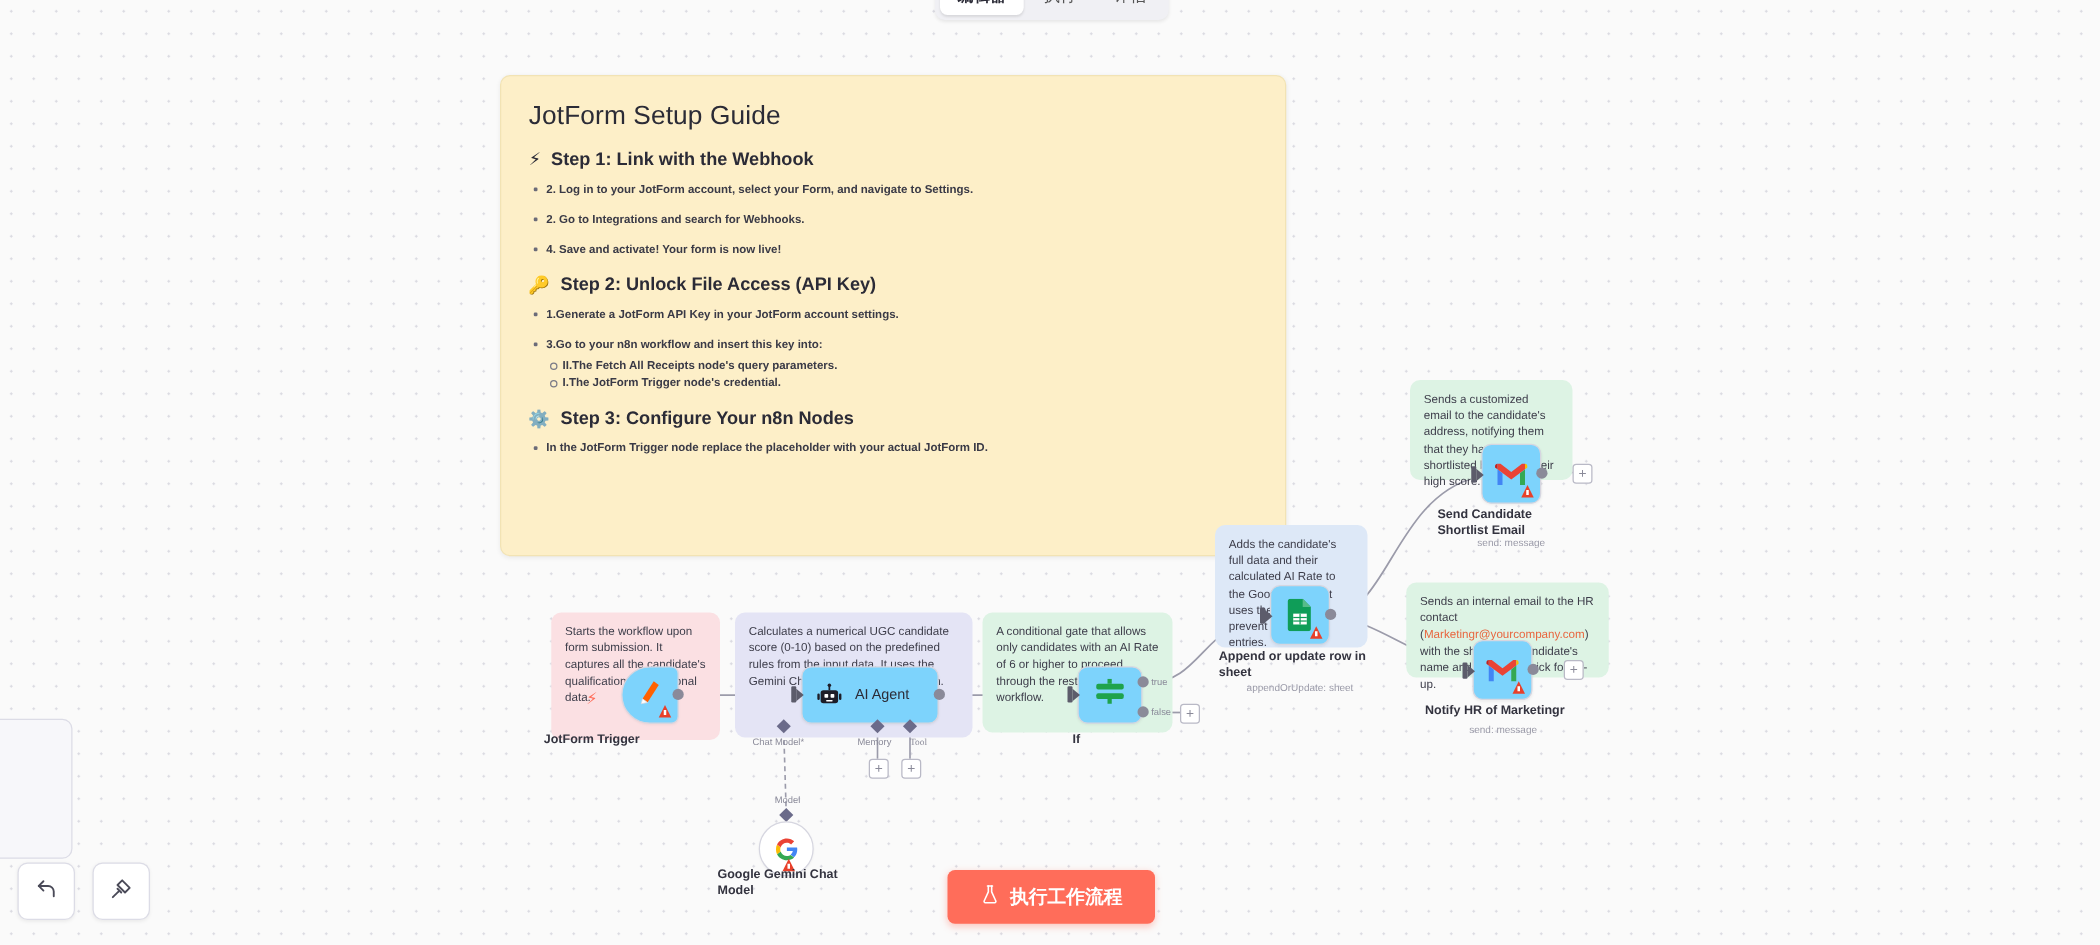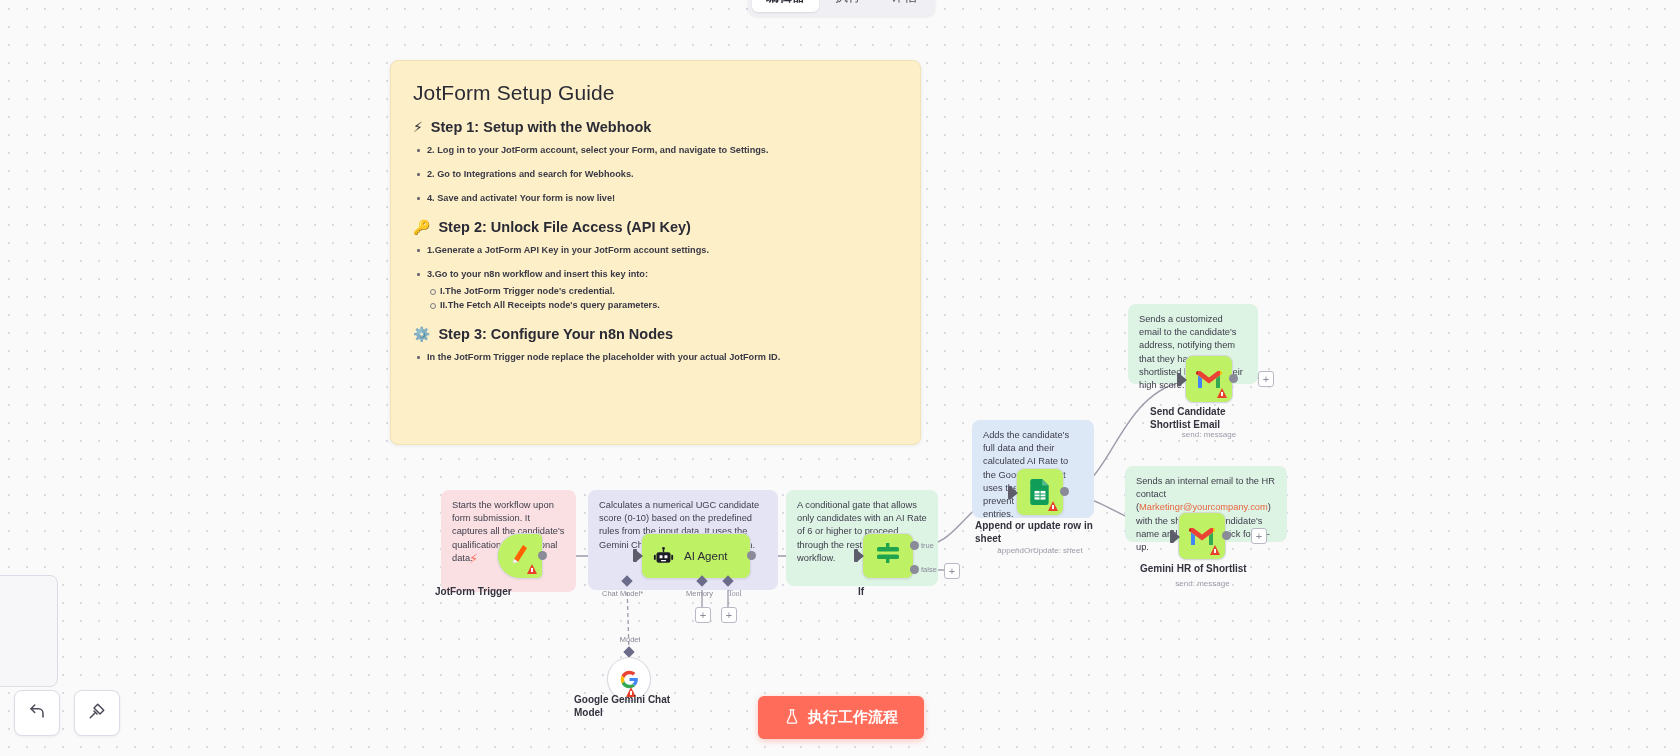--- a/index.html
+++ b/index.html
@@ -21,21 +21,21 @@
     box-shadow:0 1px 3px rgba(0,0,0,.08);
   }
   #top-tabs .tab{
     font-size:13px;padding:6px 14px;border-radius:6px;color:#555;white-space:nowrap;
   }
   #top-tabs .tab.active{background:#ffffff;color:#2c2c38;font-weight:600;
     box-shadow:0 1px 2px rgba(0,0,0,.10);}
 
   
   #guide-card{
-    position:absolute;left:390px;top:60px;width:531px;height:385px;
+    position:absolute;left:400px;top:60px;width:629px;height:385px;
     background:#fdefc8;border:1px solid #f2e3b4;border-radius:8px;
     box-shadow:0 1px 4px rgba(0,0,0,.07);
     padding:16px 22px 0 22px;box-sizing:border-box;overflow:hidden;
   }
   #guide-card h1{font-size:21px;font-weight:500;margin:4px 0 14px 0;color:#2b2b36;letter-spacing:.1px;}
   #guide-card h2{
     font-size:14.5px;font-weight:700;margin:14px 0 10px 0;color:#2b2b36;
     display:flex;align-items:center;gap:8px;
   }
   #guide-card h2 .emo{font-size:14px;}
@@ -61,21 +61,21 @@
   .annot{
     position:absolute;box-sizing:border-box;border-radius:8px;
     font-size:9.3px;line-height:1.42;color:#3d3d4a;padding:9px 11px;
   }
   .annot.pink{background:#fbe0e3;}
   .annot.violet{background:#e4e4f5;}
   .annot.green{background:#ddf3e4;}
   .annot.blue{background:#dde8f7;}
 
   .node{
-    position:absolute;background:#bef264;border:1.5px solid #d6d6e0;
+    position:absolute;background:#7dd3fc;border:1.5px solid #d6d6e0;
     border-radius:8px;box-sizing:border-box;
     display:flex;align-items:center;justify-content:center;
     box-shadow:0 1px 2px rgba(0,0,0,.05);
   }
   .node.trigger{
     border-radius:32px 8px 8px 32px;
   }
   .node.round{border-radius:50%;background:#fff;}
   .warn{
     position:absolute;right:5px;bottom:4px;width:0;height:0;
@@ -146,39 +146,39 @@
     <div class="tab active">编辑器</div>
     <div class="tab">执行</div>
     <div class="tab">评估</div>
   </div>
 
   <div id="guide-card">
     <h1>JotForm Setup Guide</h1>
 
     <h2>
       <span class="emo">⚡</span>
-      <span>Step 1: Setup with the Webhook</span>
+      <span>Step 1: Link with the Webhook</span>
     </h2>
     <ul>
       <li>2. Log in to your JotForm account, select your Form, and navigate to Settings.</li>
       <li>2. Go to Integrations and search for Webhooks.</li>
       <li>4. Save and activate! Your form is now live!</li>
     </ul>
 
     <h2>
       <span class="emo">🔑</span>
       <span>Step 2: Unlock File Access (API Key)</span>
     </h2>
     <ul>
       <li>1.Generate a JotForm API Key in your JotForm account settings.</li>
       <li>
         <span>3.Go to your n8n workflow and insert this key into:</span>
         <ul>
+          <li>II.The Fetch All Receipts node's query parameters.</li>
           <li>I.The JotForm Trigger node's credential.</li>
-          <li>II.The Fetch All Receipts node's query parameters.</li>
         </ul>
       </li>
     </ul>
 
     <h2>
       <span class="emo">⚙️</span>
       <span>Step 3: Configure Your n8n Nodes</span>
     </h2>
     <ul>
       <li>In the JotForm Trigger node replace the placeholder with your actual JotForm ID.</li>
@@ -348,21 +348,21 @@
         <path d="M2 2h2.4L13 8.6 21.6 2H24v4.3L13 14.6 2 6.3z" fill="#ea4335"></path>
         <path d="M2 2C.9 2 0 2.9 0 4v1l2 1.3z" fill="#c5221f"></path>
         <path d="M24 2c1.1 0 2 .9 2 2v1l-2 1.3z" fill="#fbbc04"></path>
       </svg>
     </span>
     <span class="warn"></span>
   </div>
   <div class="inport" style="left:1170px;top:530px;"></div>
   <div class="port" style="left:1222px;top:531px;"></div>
   <div class="plusbox" style="left:1251px;top:528px;">+</div>
-  <div class="nlabel" style="left:1140px;top:563px;width:125px;">Gemini HR of Shortlist</div>
+  <div class="nlabel" style="left:1140px;top:563px;width:125px;">Notify HR of Marketingr</div>
   <div class="nsub" style="left:1140px;top:579px;width:125px;">send: message</div>
 
   <div id="panel-ghost"></div>
   <div class="ctrlbtn" style="left:14px;top:690px;">
     <span>
       <svg width="18" height="18" viewBox="0 0 24 24" fill="none" stroke="#4a4a58" stroke-width="2" stroke-linecap="round" stroke-linejoin="round">
         <polyline points="9 14 4 9 9 4"></polyline>
         <path d="M20 20v-5a6 6 0 0 0-6-6H4"></path>
       </svg>
     </span>

